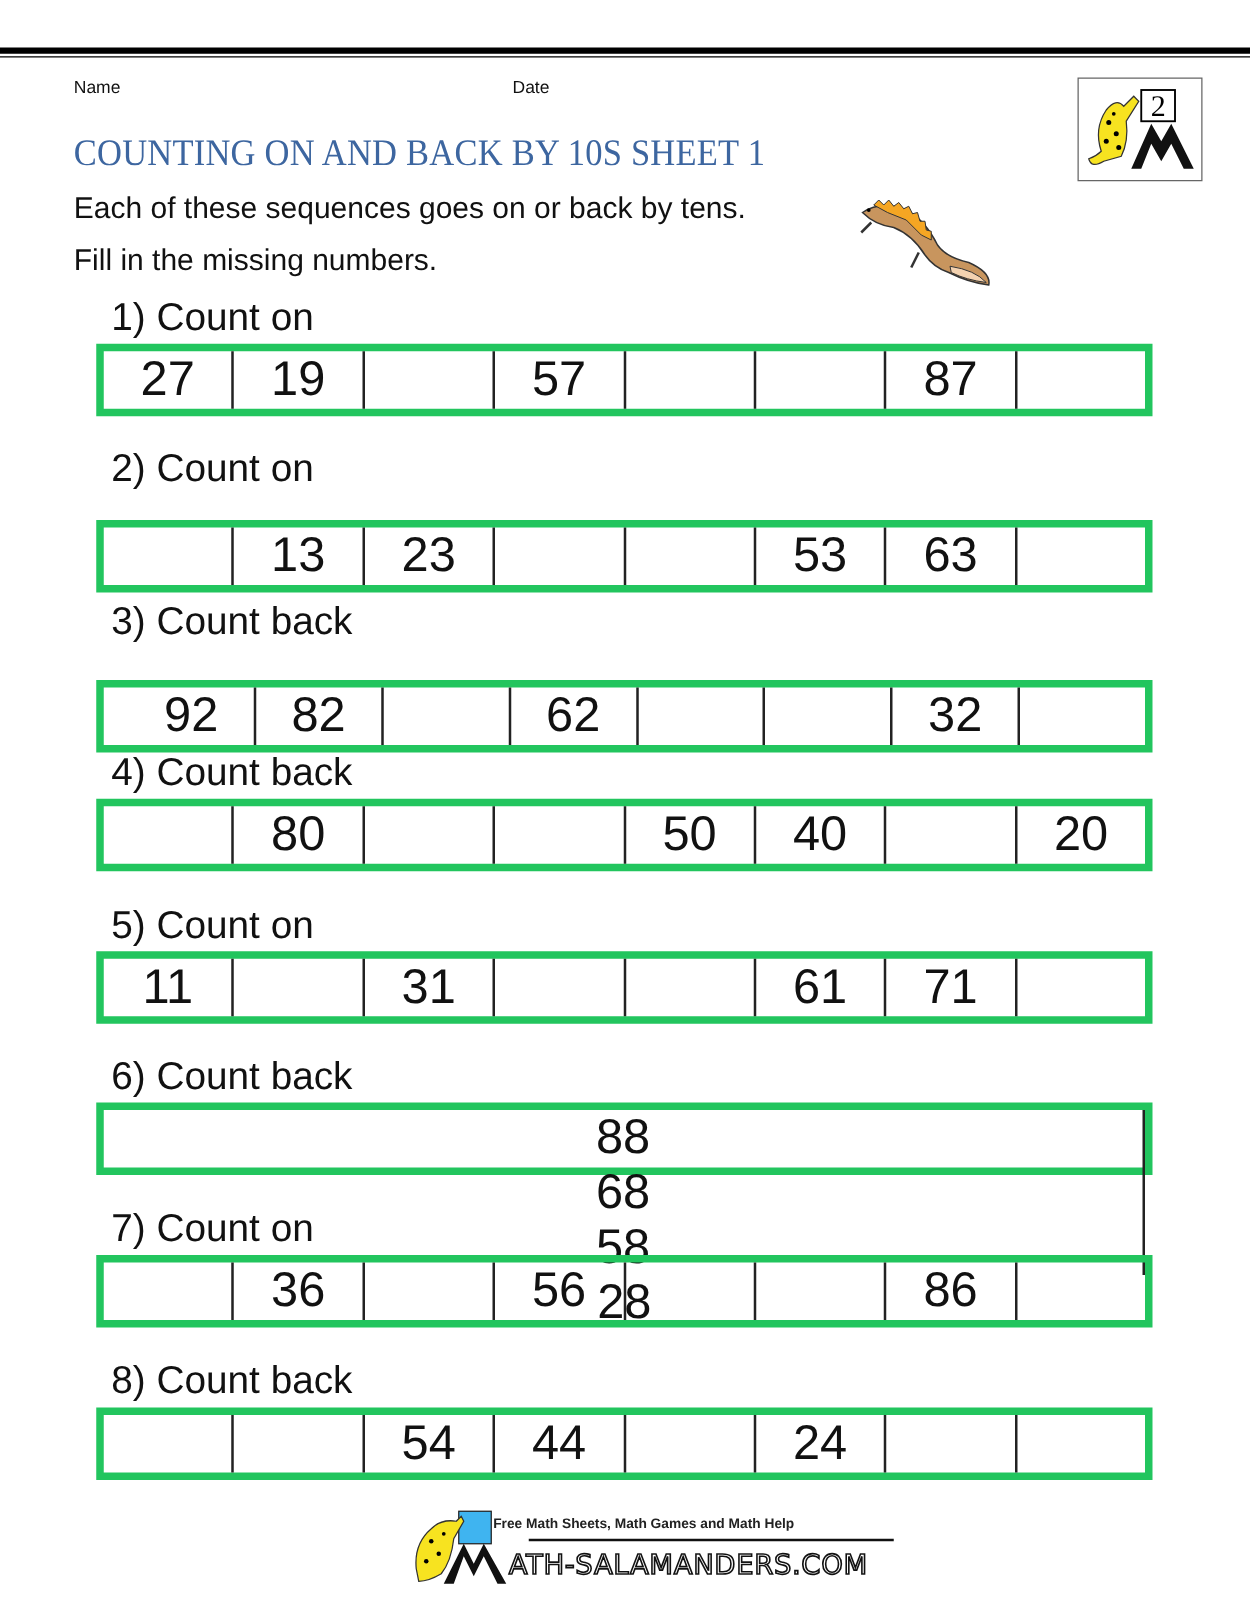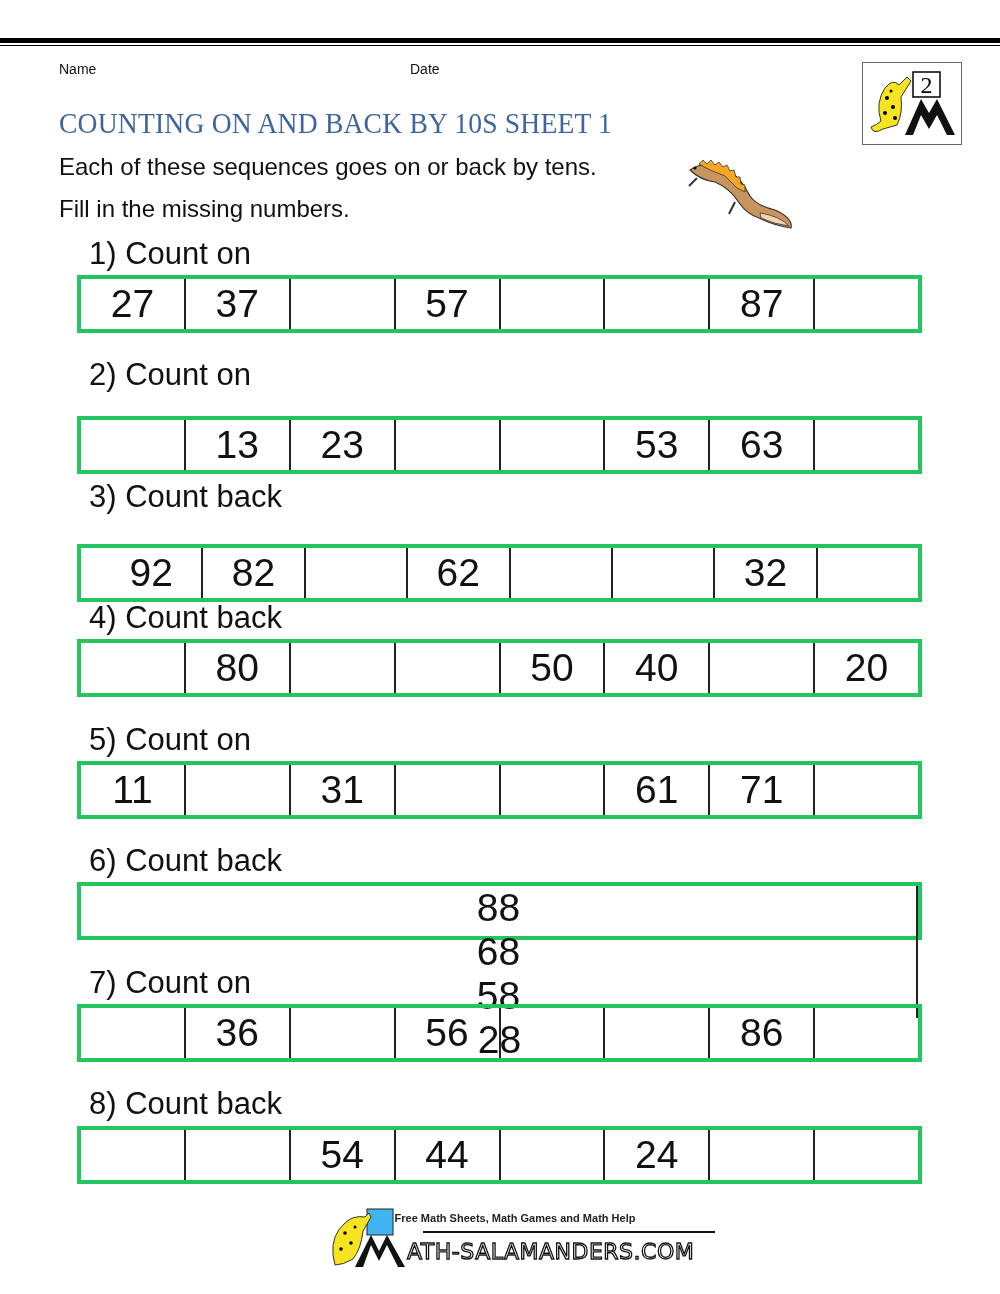--- a/index.html
+++ b/index.html
@@ -4,21 +4,21 @@
 <style>
   html,body{margin:0;padding:0;background:#fff;}
   body{width:1000px;height:1294px;position:relative;overflow:hidden;font-family:"Liberation Sans","DejaVu Sans",sans-serif;color:#111;}
   .topbar{position:absolute;left:0;top:38px;width:1000px;height:5px;background:#000;}
   .topbar2{position:absolute;left:0;top:45px;width:1000px;height:1px;background:#000;}
   .lbl{position:absolute;font-size:14px;}
   .title{position:absolute;left:59px;top:106px;font-family:"Liberation Serif","DejaVu Serif",serif;font-size:30px;color:#3d66a0;letter-spacing:0.2px;transform:scaleX(0.92);transform-origin:left;}
   .instr{position:absolute;left:59px;font-size:24px;}
   .logo{position:absolute;left:862px;top:62px;width:100px;height:83px;border:1px solid #666;box-sizing:border-box;background:#fff;}
   .q-label{position:absolute;left:89px;font-size:31px;}
-  .row{position:absolute;left:77px;width:845px;height:58px;display:flex;border:4px solid #22c55e;box-sizing:border-box;}
+  .row{position:absolute;left:77px;width:845px;height:58px;display:flex;border:6px solid #22c55e;box-sizing:border-box;}
   .cell{flex:1;border-right:2px solid #222;display:flex;align-items:center;justify-content:center;font-size:39px;}
   .cell:last-child{border-right:none;}
   .footer{position:absolute;left:325px;top:1205px;width:390px;height:70px;}
 </style>
 </head>
 <body>
 
 <div class="topbar"></div>
 <div class="topbar2"></div>
 
@@ -49,21 +49,21 @@
       <circle cx="22" cy="50" r="2" fill="#000"></circle>
       <circle cx="32" cy="55" r="2" fill="#000"></circle>
       <circle cx="28" cy="28" r="1.5" fill="#000"></circle>
   </svg>
 </div>
 
 <div>
   <div class="q-label" style="top:236px;">1) Count on</div>
   <div class="row" style="top:275px;">
     <div class="cell">27</div>
-    <div class="cell">37</div>
+    <div class="cell">19</div>
     <div class="cell"></div>
     <div class="cell">57</div>
     <div class="cell"></div>
     <div class="cell"></div>
     <div class="cell">87</div>
     <div class="cell"></div>
   </div>
 </div>
 
 <div>

